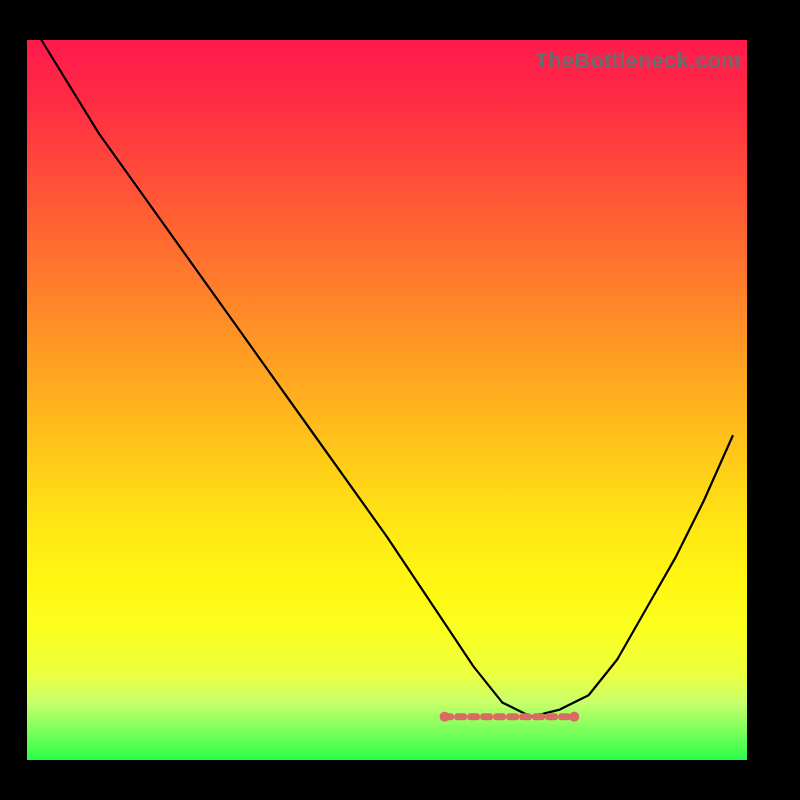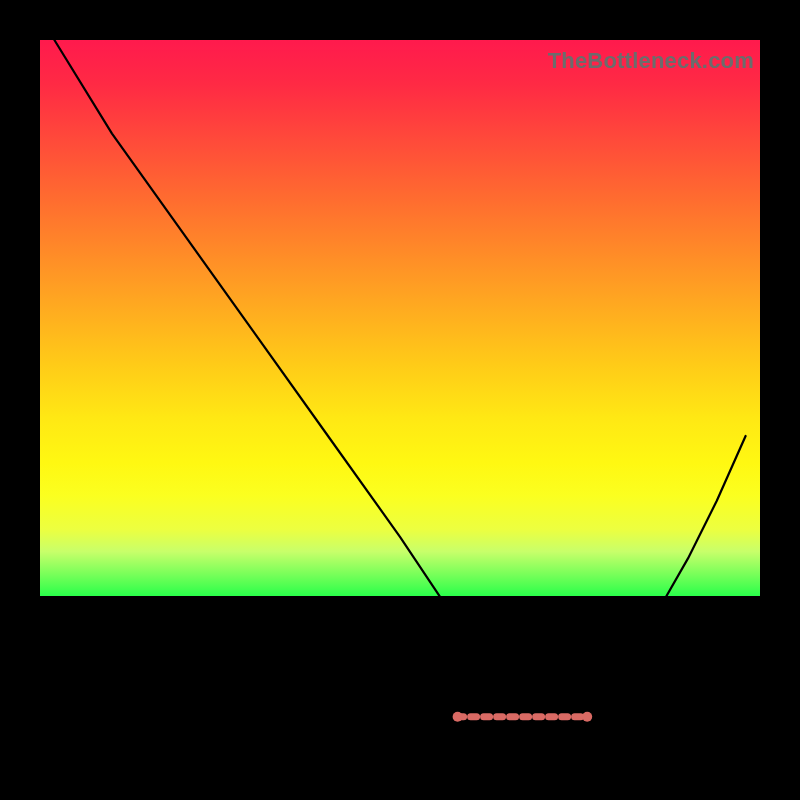--- a/index.html
+++ b/index.html
@@ -12,24 +12,24 @@
     overflow: hidden;
   }
   .container {
     position: relative;
     width: 800px;
     height: 800px;
     background: #000;
   }
   .plot-area {
     position: absolute;
-    left: 40px;
+    left: 27px;
     top: 40px;
     width: 720px;
-    height: 556px;
+    height: 720px;
     background: linear-gradient(to bottom,
       #ff1a4d 0%,
       #ff2a44 8%,
       #ff4a3a 18%,
       #ff6a30 28%,
       #ff8a28 38%,
       #ffaa20 48%,
       #ffca18 58%,
       #ffe814 68%,
       #fff812 76%,

